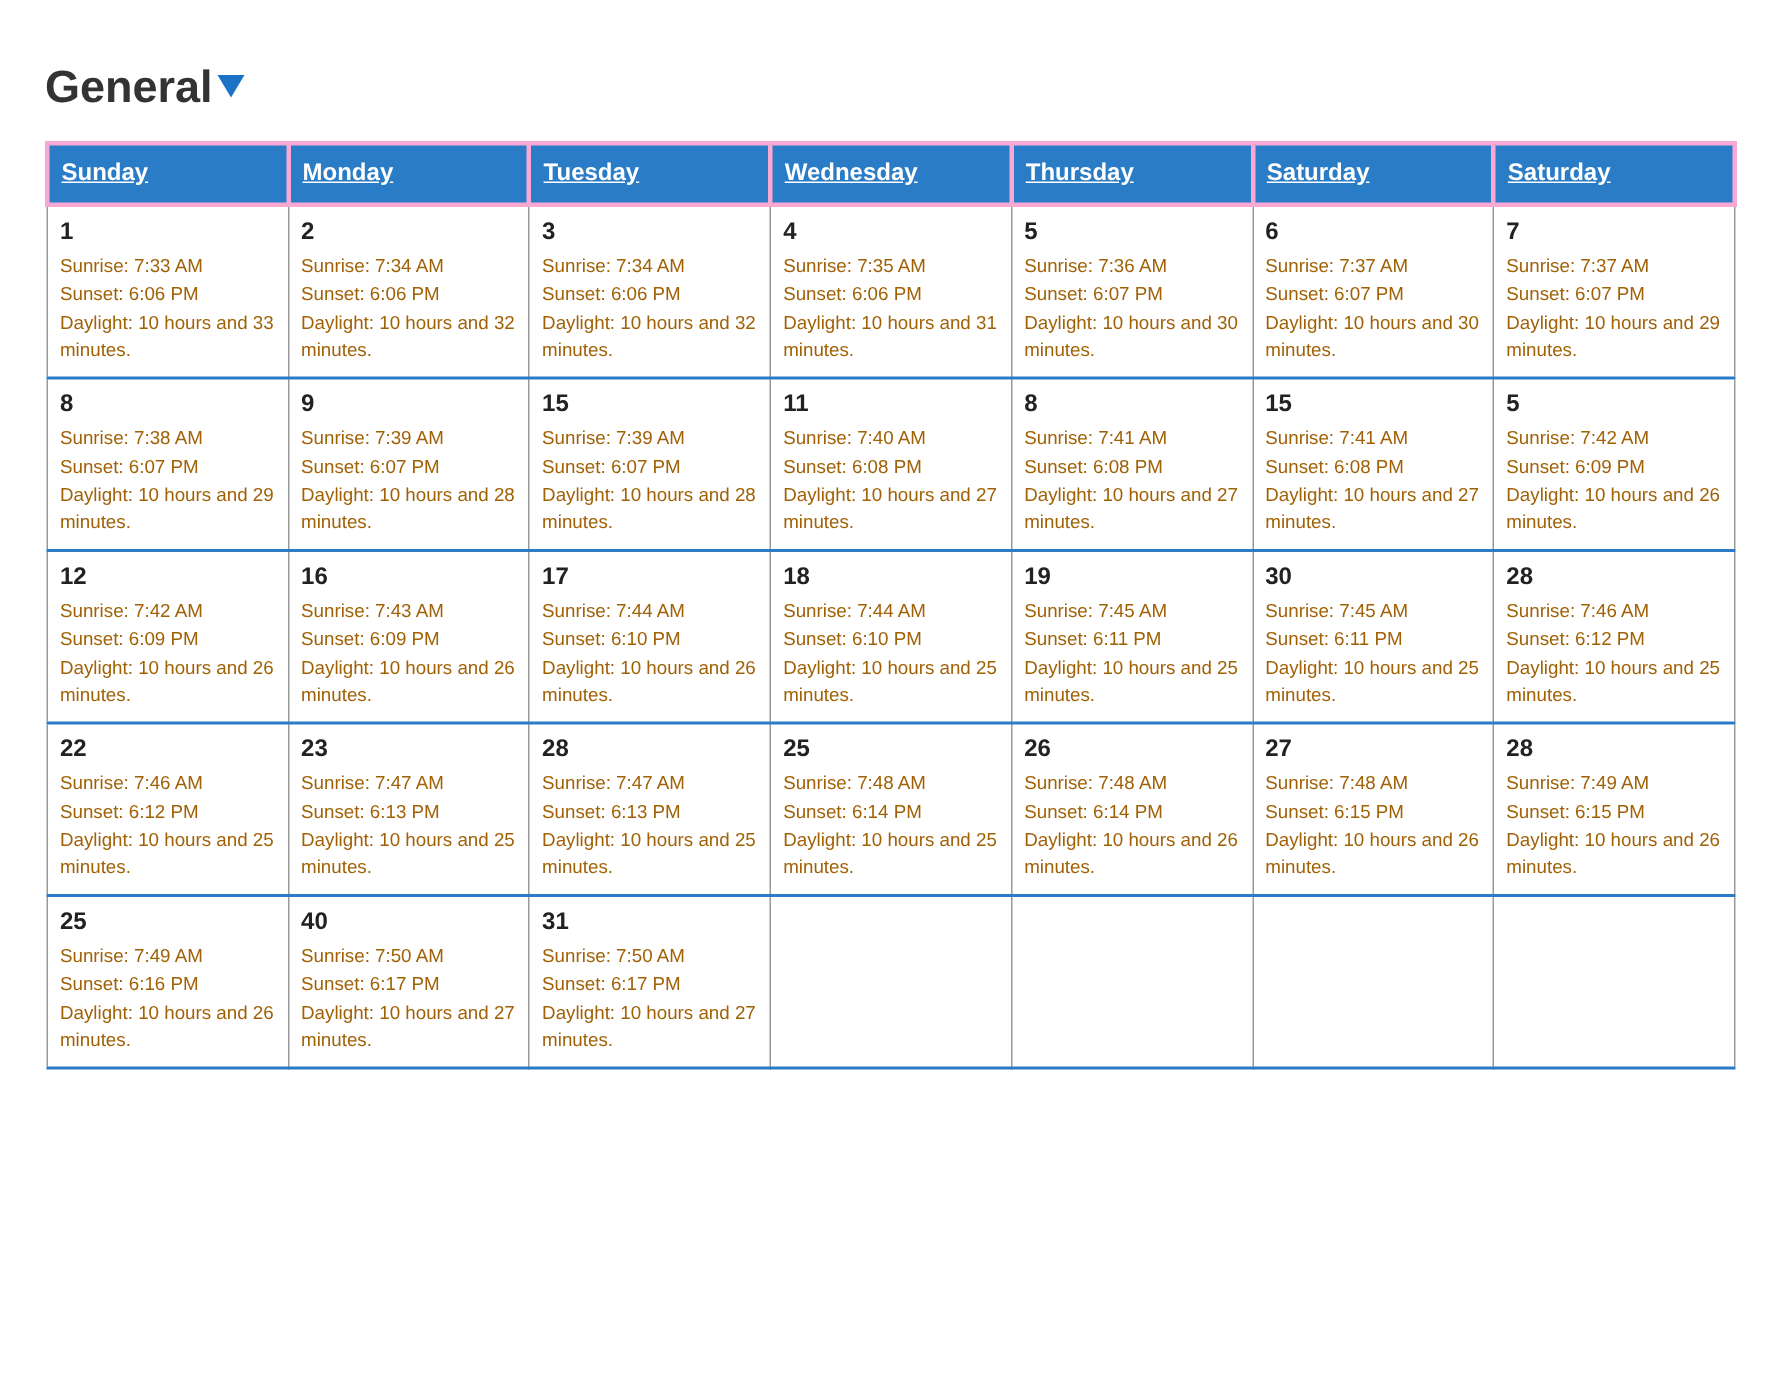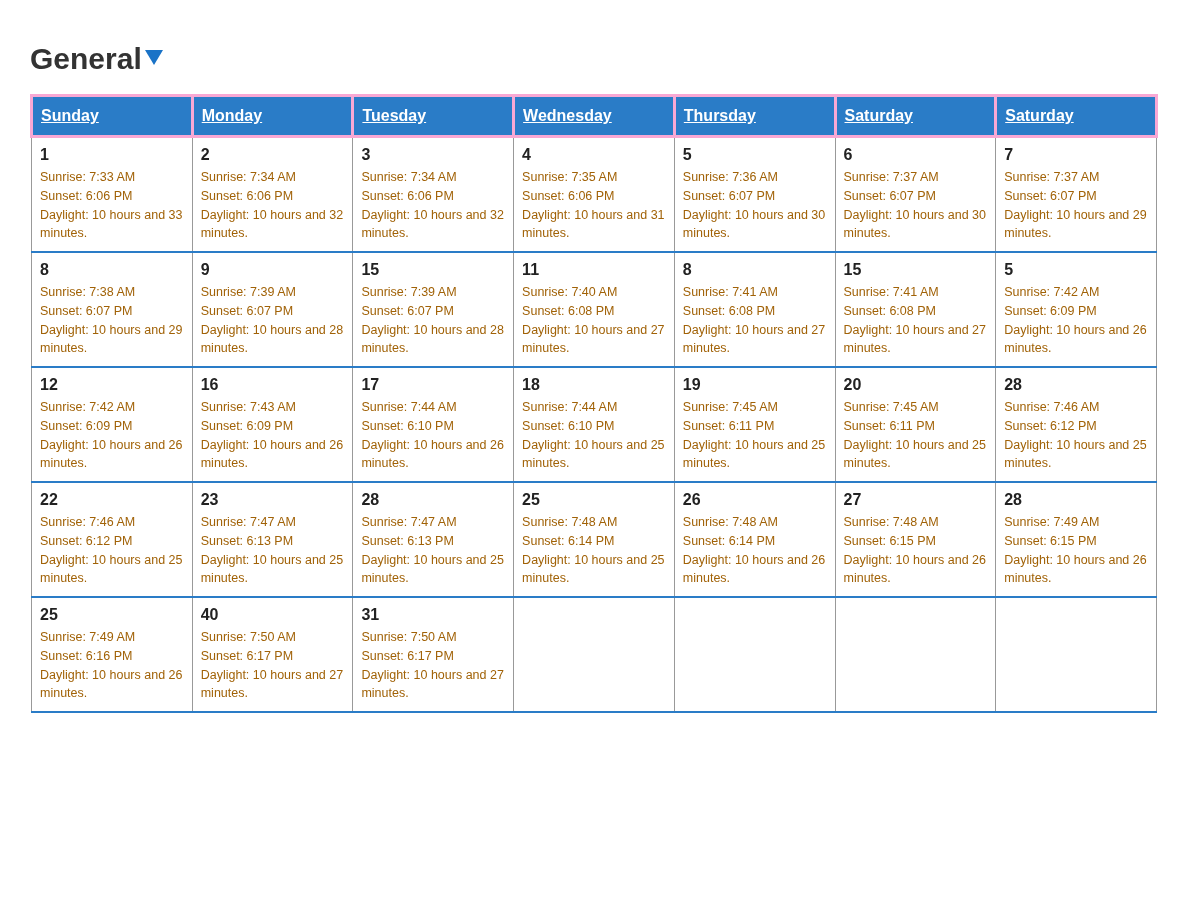--- a/index.html
+++ b/index.html
@@ -183,21 +183,21 @@
         </td>
         <td>
           <span class="day-number">18</span>
           <div class="day-info">Sunrise: 7:44 AM<br>Sunset: 6:10 PM<br>Daylight: 10 hours and 25 minutes.</div>
         </td>
         <td>
           <span class="day-number">19</span>
           <div class="day-info">Sunrise: 7:45 AM<br>Sunset: 6:11 PM<br>Daylight: 10 hours and 25 minutes.</div>
         </td>
         <td>
-          <span class="day-number">20</span>
+          <span class="day-number">30</span>
           <div class="day-info">Sunrise: 7:45 AM<br>Sunset: 6:11 PM<br>Daylight: 10 hours and 25 minutes.</div>
         </td>
         <td>
           <span class="day-number">28</span>
           <div class="day-info">Sunrise: 7:46 AM<br>Sunset: 6:12 PM<br>Daylight: 10 hours and 25 minutes.</div>
         </td>
       </tr>
       <tr>
         <td>
           <span class="day-number">22</span>

